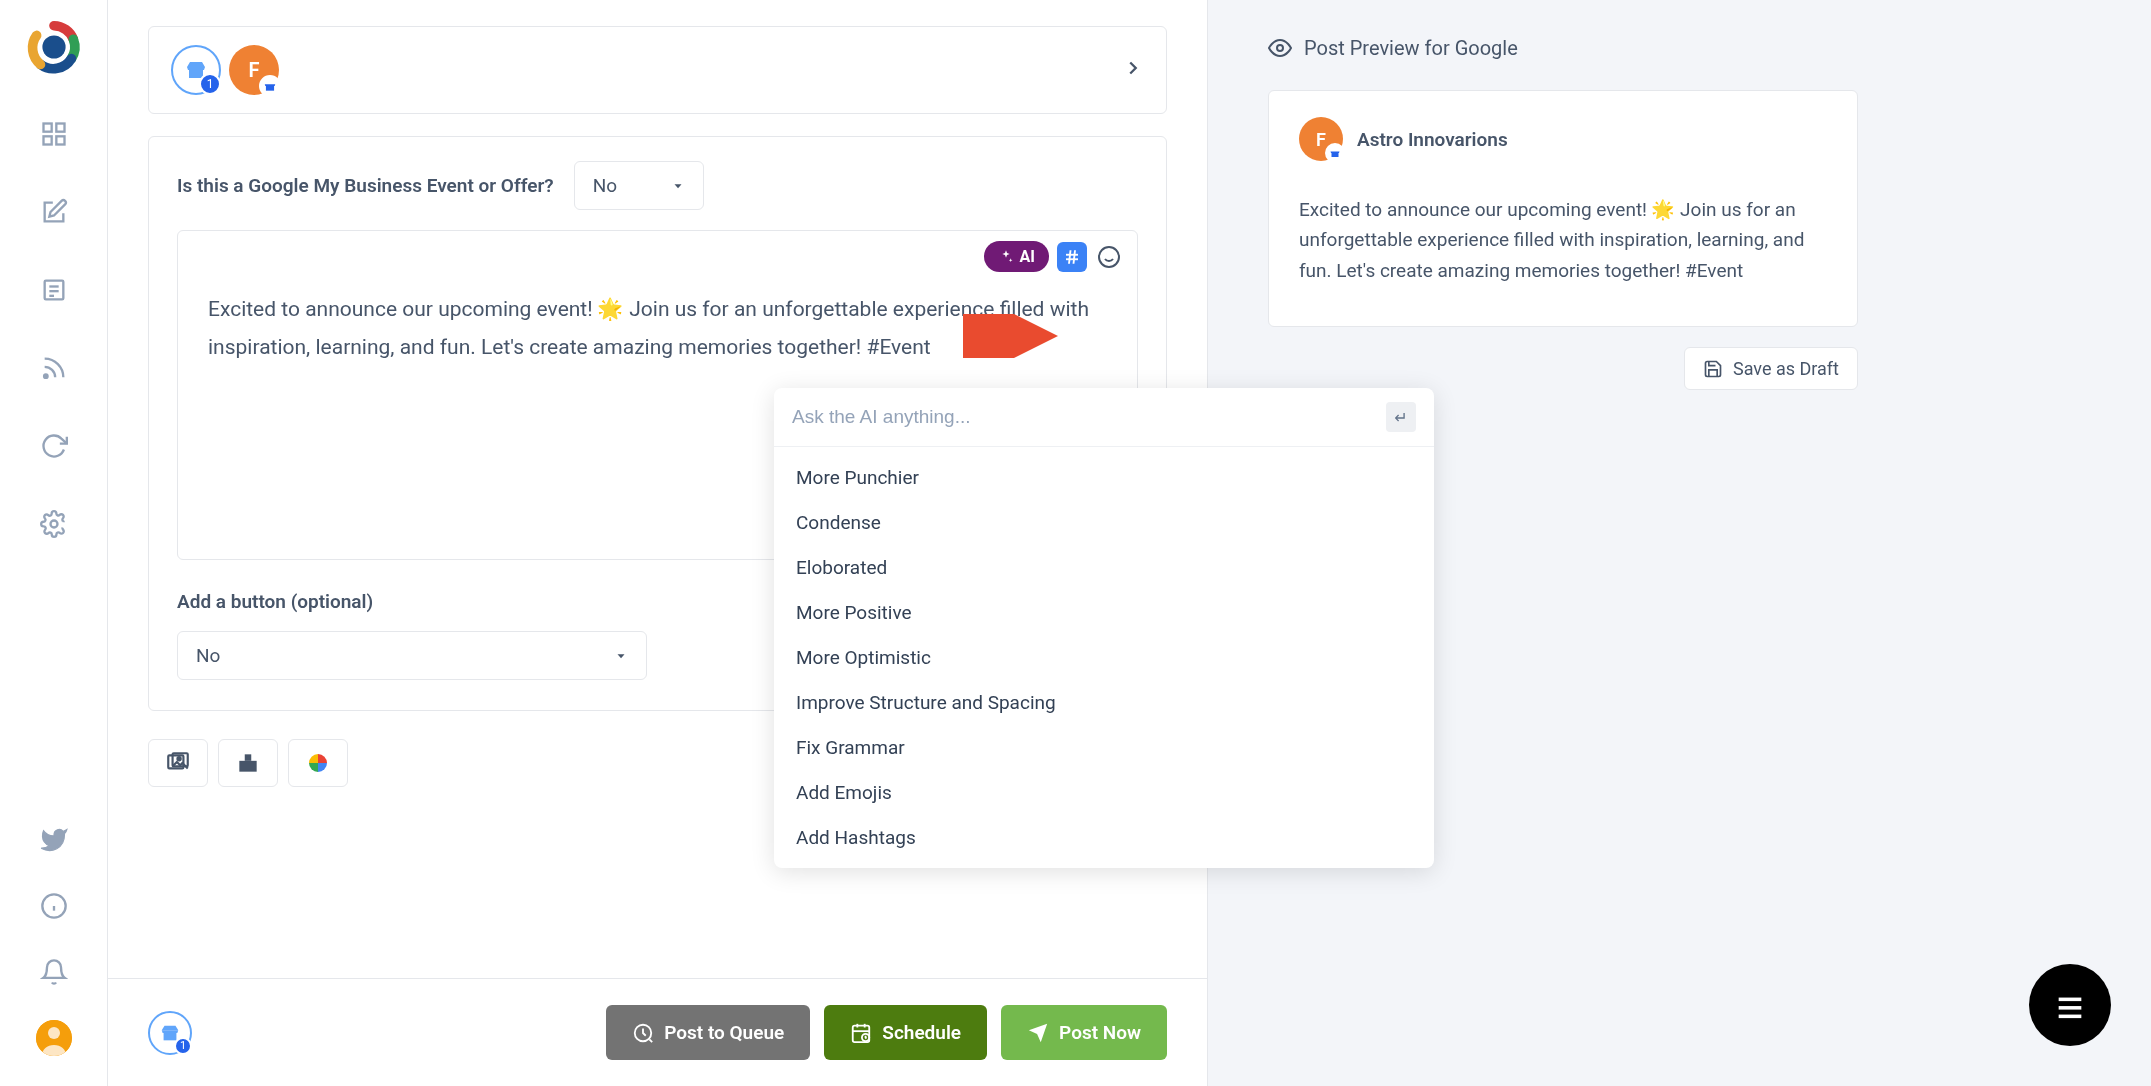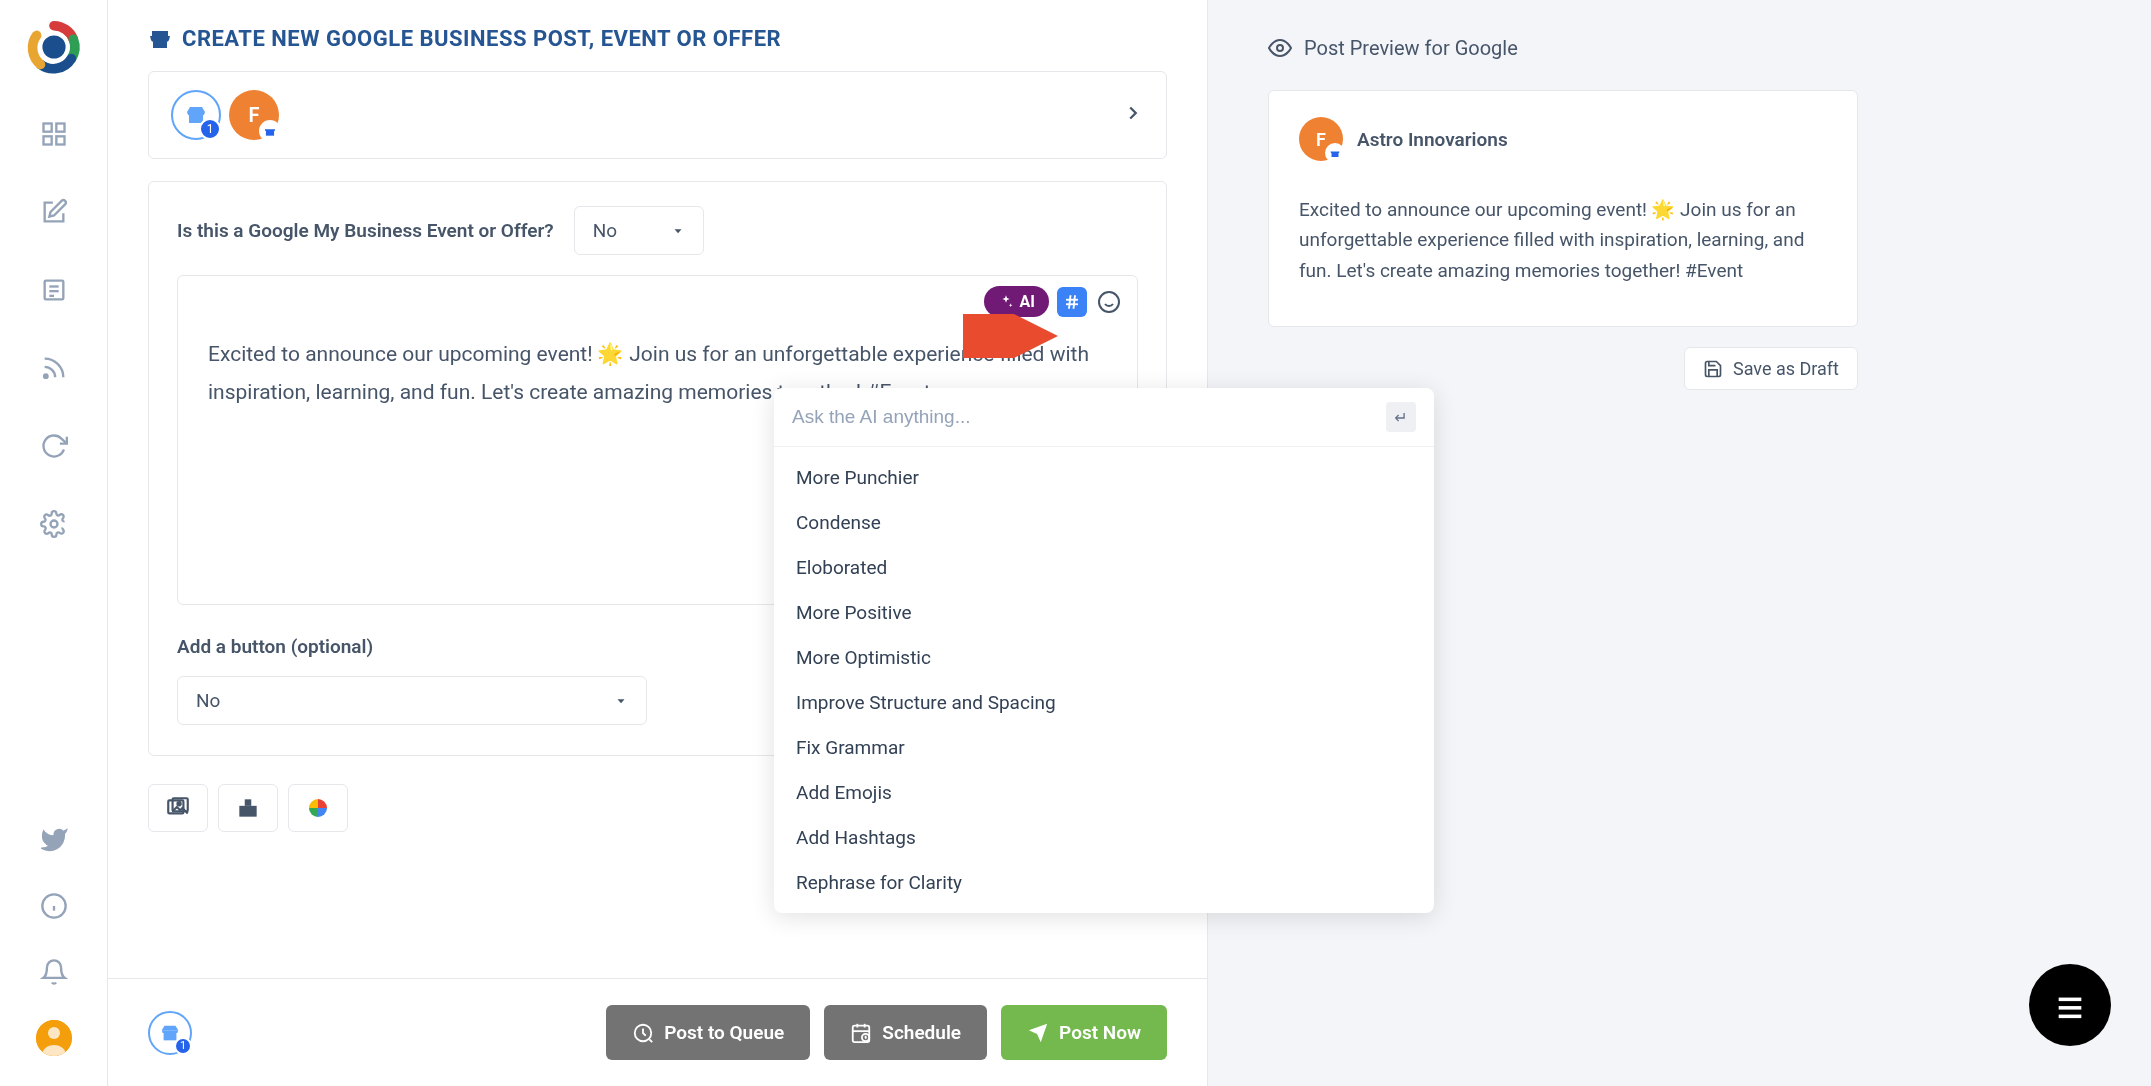--- a/index.html
+++ b/index.html
@@ -90,21 +90,21 @@
   
   .footer { border-top:1px solid #e5e7eb; padding: 26px 40px; display:flex; align-items:center; justify-content:space-between; }
   .footer-left { display:flex; align-items:center; }
   .footer-right { display:flex; gap:14px; }
   .footer-avatar { width:44px; height:44px; border:2px solid #60a5fa; border-radius:50%; display:flex;align-items:center;justify-content:center; position:relative; }
   .footer-avatar svg { width:22px; height:22px; color:#60a5fa; }
   .footer-avatar .avatar-badge { width:18px; height:18px; font-size:11px; }
   .btn { display:flex; align-items:center; gap:10px; padding: 16px 26px; border-radius:6px; font-weight:600; font-size:19px; cursor:pointer; color:#fff; }
   .btn svg { width:22px; height:22px; }
   .btn-queue { background:#737373; }
-  .btn-schedule { background:#737373; }
+  .btn-schedule { background:#4d7c0f; }
   .btn-now { background:#74b94d; }
 
   
   .preview-header { display:flex; align-items:center; gap:12px; color:#475569; font-size:20px; margin-bottom:30px; }
   .preview-header svg { width:24px; height:24px; color:#475569; }
   .preview-card { background:#fff; border:1px solid #e5e7eb; border-radius:6px; padding: 26px 30px 40px 30px; max-width:590px; }
   .preview-app-row { display:flex; align-items:center; gap:14px; margin-bottom: 34px; }
   .preview-app-avatar { width:44px; height:44px; border-radius:50%; background:#ef8133; color:#fff; display:flex; align-items:center; justify-content:center; font-weight:600; font-size:18px; position:relative; }
   .preview-app-avatar .avatar-badge { background:#fff; width:20px; height:20px; }
   .preview-app-avatar .avatar-badge svg { width:12px; height:12px; color:#2563eb; }
@@ -201,30 +201,20 @@
         </svg>
     </div>
   </div>
 </div>
 
 <div class="main">
 
   <div class="left-panel">
     <div class="content-area">
 
-      <div class="page-title-row">
-        <span class="shop-icon">
-          <svg viewBox="0 0 24 24" fill="#255592">
-              <path d="M4 9V4h16v5"></path>
-              <path d="M2 9h20l-1 4a3 3 0 0 1-3 2H6a3 3 0 0 1-3-2L2 9z" fill="#255592"></path>
-              <rect x="5" y="15" width="14" height="6" fill="#255592"></rect>
-            </svg>
-        </span>
-        <span>CREATE NEW GOOGLE BUSINESS POST, EVENT OR OFFER</span>
-      </div>
 
       <div class="avatars-card">
         <div class="avatars-group">
           <div class="avatar-circle avatar-gb">
             <svg viewBox="0 0 24 24" fill="#60a5fa">
                 <path d="M3 9h18l-1 3H4z"></path>
                 <rect x="5" y="12" width="14" height="8"></rect>
                 <path d="M3 9l3-5h12l3 5"></path>
               </svg>
             <span class="avatar-badge">1</span>
@@ -337,21 +327,20 @@
         <div class="ai-list">
           <div class="ai-option">More Punchier</div>
           <div class="ai-option">Condense</div>
           <div class="ai-option">Eloborated</div>
           <div class="ai-option">More Positive</div>
           <div class="ai-option">More Optimistic</div>
           <div class="ai-option">Improve Structure and Spacing</div>
           <div class="ai-option">Fix Grammar</div>
           <div class="ai-option">Add Emojis</div>
           <div class="ai-option">Add Hashtags</div>
-          <div class="ai-option">Rephrase for Clarity</div>
         </div>
       </div>
 
     </div>
 
     <div class="footer">
       <div class="footer-left">
         <div class="footer-avatar">
           <svg viewBox="0 0 24 24" fill="#60a5fa">
               <path d="M3 9h18l-1 3H4z"></path>

